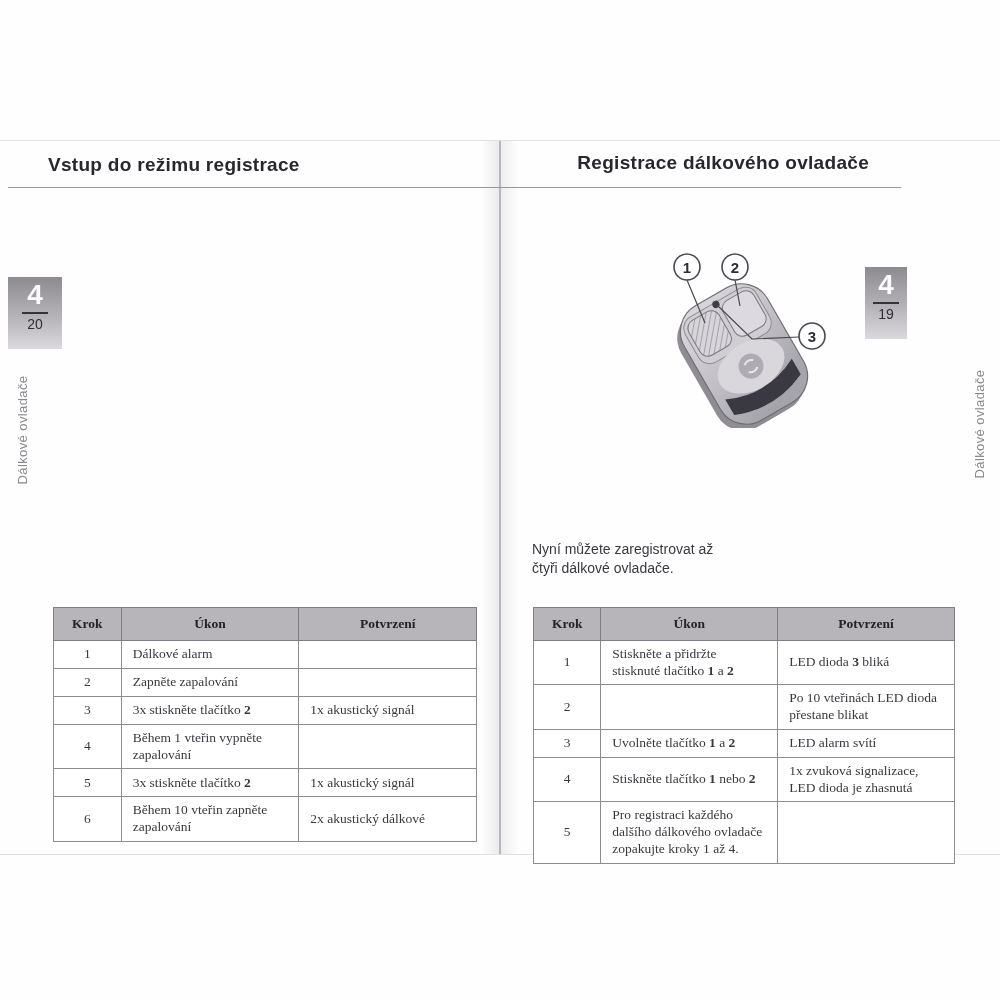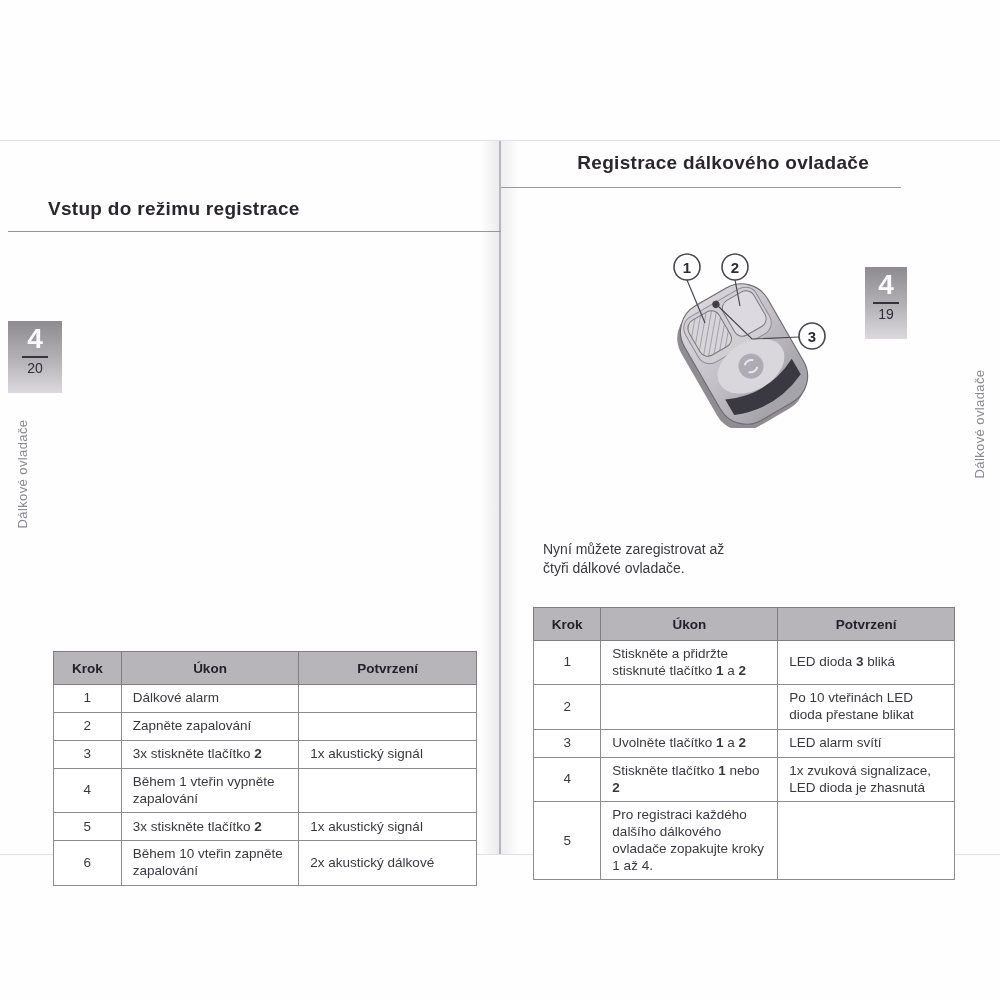--- a/index.html
+++ b/index.html
@@ -7,21 +7,21 @@
     position:relative;width:1000px;height:1000px;background:#fefefe;overflow:hidden;
     font-family:"Liberation Sans","DejaVu Sans",sans-serif;color:#38363c;
   }
   .edge{position:absolute;left:0;right:0;height:1px;background:#e2e0e4;}
   .seam{position:absolute;left:499px;top:141px;width:2px;height:713px;background:#b8b6bb;}
   .seam-shade{position:absolute;top:141px;height:713px;width:18px;}
   .seam-shade.l{left:481px;background:linear-gradient(to right,rgba(200,198,204,0),rgba(200,198,204,.35));}
   .seam-shade.r{left:501px;background:linear-gradient(to left,rgba(200,198,204,0),rgba(200,198,204,.30));}
 
   .page{position:absolute;top:140px;height:715px;}
-  .page.left{left:0;width:501px;margin-top:44px;}
+  .page.left{left:0;width:501px;}
   .page.right{left:501px;width:408px;}
 
   .page-title{position:absolute;font-size:19px;font-weight:bold;letter-spacing:.3px;color:#29272d;white-space:nowrap;}
   .title-rule{position:absolute;height:1px;background:#98969c;}
 
   .chapter-tab{
     position:absolute;width:54px;height:72px;text-align:center;
     background:linear-gradient(to bottom,#8d8a90 0%,#b5b3b8 55%,#dbd9de 100%);
     padding-top:3px;box-sizing:border-box;
   }
@@ -29,21 +29,21 @@
   .chapter-tab .tab-rule{width:26px;height:2px;background:#35333a;margin:2px auto 2px auto;}
   .chapter-tab .pg{font-size:14px;color:#2f2d33;line-height:16px;}
 
   .side-label{
     position:absolute;font-size:13px;color:#8b898f;letter-spacing:.4px;white-space:nowrap;
     transform:translate(-50%,-50%) rotate(-90deg);
   }
 
   .intro{position:absolute;font-size:14px;line-height:1.35;white-space:pre-line;color:#3a383e;}
 
-  table.steps{border-collapse:collapse;table-layout:fixed;font-size:13.5px;color:#3a383e;position:absolute;background:#fff;}
+  table.steps{border-collapse:collapse;table-layout:fixed;font-size:13.5px;color:#3a383e;position:absolute;background:#fff;font-family:Liberation Serif, serif;}
   table.steps col.c1{width:16%;} table.steps col.c2{width:42%;} table.steps col.c3{width:42%;}
   table.steps th{
     background:#b7b4ba;border:1px solid #807e84;font-weight:bold;height:28px;
     font-size:13.5px;color:#242228;padding:2px 4px;
   }
   table.steps td{
     border:1px solid #8d8b91;padding:5px 11px;line-height:1.24;vertical-align:middle;height:17px;
   }
   table.steps td:first-child{text-align:center;padding:5px 2px;}
   figure{margin:0;}
@@ -164,21 +164,21 @@
 
         <circle cx="57" cy="24" r="13" fill="#ffffff" stroke="#4a484f" stroke-width="1.6"></circle>
         <text x="57" y="29.5" text-anchor="middle" font-size="15" font-weight="bold" fill="#2e2c33">1</text>
         <circle cx="105" cy="24" r="13" fill="#ffffff" stroke="#4a484f" stroke-width="1.6"></circle>
         <text x="105" y="29.5" text-anchor="middle" font-size="15" font-weight="bold" fill="#2e2c33">2</text>
         <circle cx="182" cy="93" r="13" fill="#ffffff" stroke="#4a484f" stroke-width="1.6"></circle>
         <text x="182" y="98.5" text-anchor="middle" font-size="15" font-weight="bold" fill="#2e2c33">3</text>
       </svg>
     </figure>
 
-    <div class="intro" style="left:42px;top:400px;width:270px">Nyní můžete zaregistrovat až
+    <div class="intro" style="left:31px;top:400px;width:270px">Nyní můžete zaregistrovat až
 čtyři dálkové ovladače.</div>
 
     <table class="steps" style="left:32px;top:467px;width:422px">
       <colgroup>
           <col class="c1">
           <col class="c2">
           <col class="c3">
         </colgroup>
       <thead>
           <tr>

